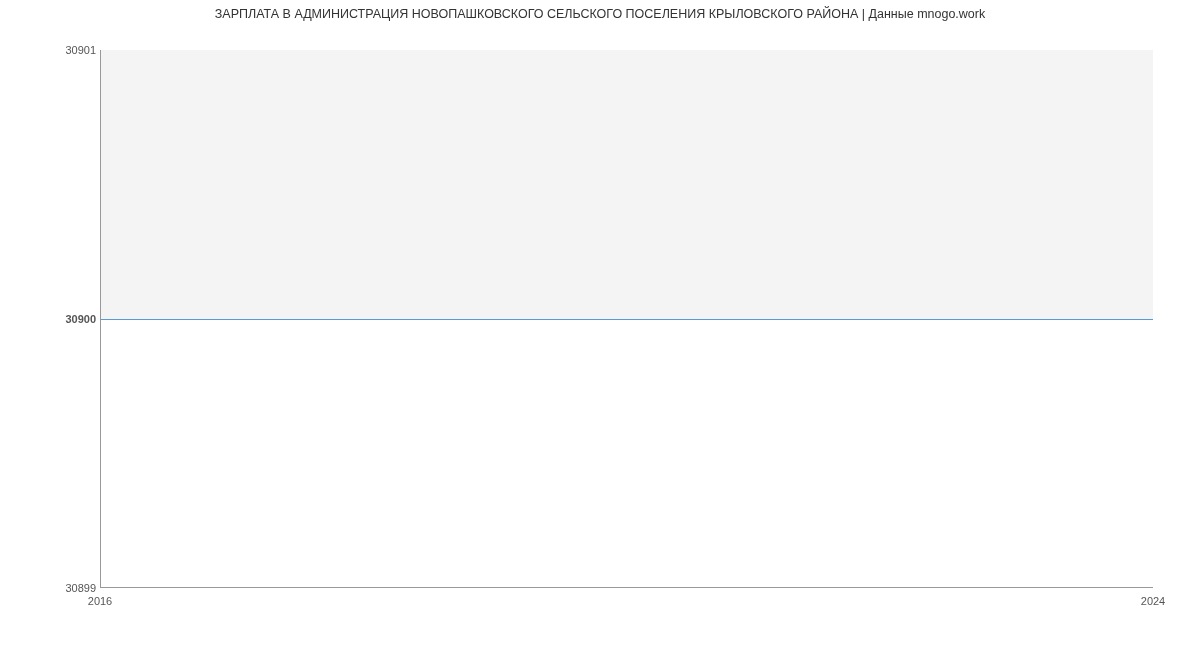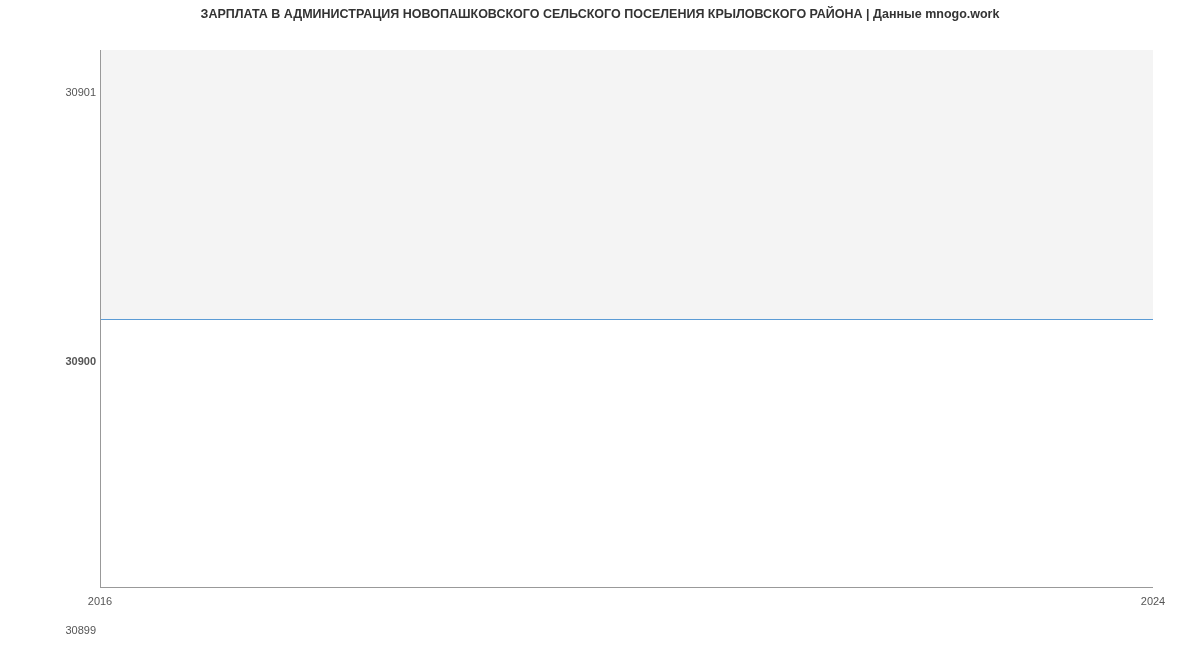--- a/index.html
+++ b/index.html
@@ -19,21 +19,21 @@
       height: 100%;
       position: relative;
     }
     .chart-title {
       position: absolute;
       top: 7px;
       left: 0;
       right: 0;
       text-align: center;
       font-size: 12.5px;
-      font-weight: bold;
+      font-weight: normal;
       color: #333;
     }
     .plot-area {
       position: absolute;
       left: 100px;
       top: 50px;
       width: 1053px;
       height: 538px;
       border-left: 1px solid #999;
       border-bottom: 1px solid #999;
@@ -53,21 +53,20 @@
       width: 100%;
       height: 1px;
       background: #5b9bd5;
     }
     .y-tick-label {
       position: absolute;
       right: 1104px;
       font-size: 11px;
       color: #555;
       transform: translateY(-50%);
-      margin-top: 42px;
     }
     .y-tick-top {
       top: 50px;
     }
     .y-tick-mid {
       top: 319px;
       font-weight: bold;
     }
     .y-tick-bot {
       top: 588px;

